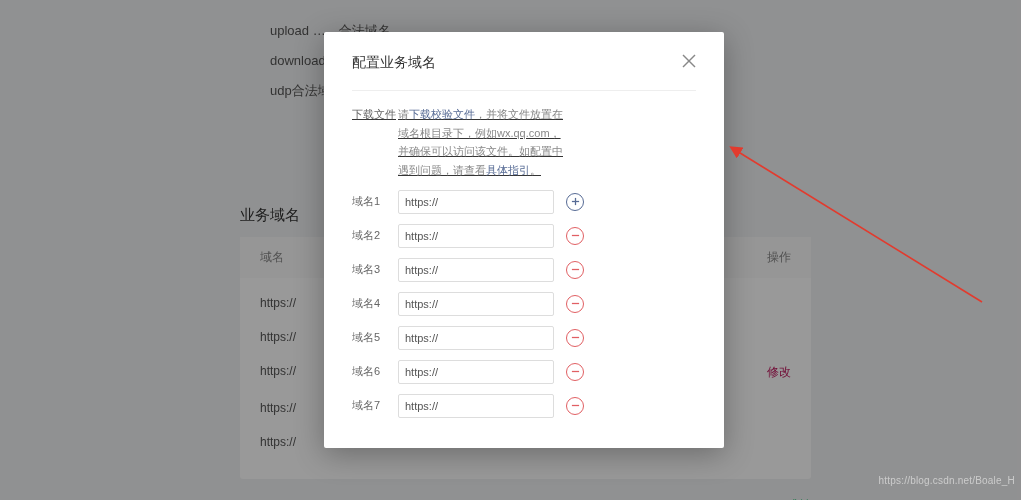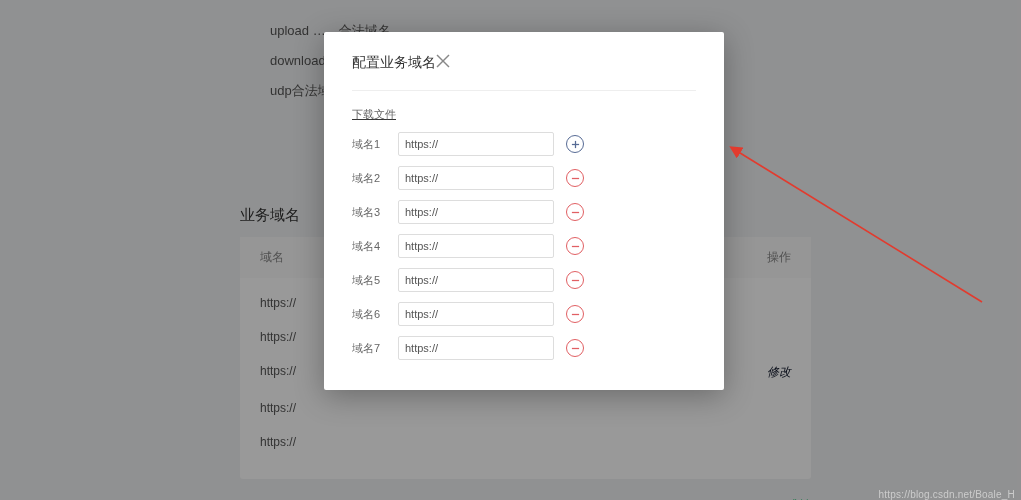--- a/index.html
+++ b/index.html
@@ -46,21 +46,21 @@
       font-size: 12px;
     }
     .bg-list { padding: 8px 20px 20px; }
     .bg-list-row {
       display: flex;
       justify-content: space-between;
       padding: 10px 0;
       font-size: 12px;
       color: #555;
     }
-    .bg-action { color: #0f172a; font-style: italic; }
+    .bg-action { color: #be185d; }
     .bg-pager {
       text-align: right;
       color: #888;
       margin-top: 18px;
       font-size: 12px;
     }
     .bg-pager .cur { color: #07c160; font-weight: 600; }
     .bg-pager .jump { color: #07c160; margin-left: 16px; }
     .overlay {
       position: absolute; inset: 0;
@@ -70,21 +70,21 @@
       position: absolute;
       left: 324px; top: 32px;
       width: 400px;
       background: #fff;
       border-radius: 2px;
       box-shadow: 0 6px 30px rgba(0,0,0,0.3);
       padding: 22px 28px 20px;
     }
     .modal-header {
       display: flex;
-      justify-content: flex-start;
+      justify-content: space-between;
       align-items: center;
       padding-bottom: 18px;
       border-bottom: 1px solid #eee;
       margin-bottom: 14px;
     }
     .modal-title {
       font-size: 14px;
       color: #333;
       font-weight: 500;
     }
@@ -149,21 +149,21 @@
       border: 1.3px solid;
       display: flex; align-items: center; justify-content: center;
       margin-left: 12px;
       cursor: pointer;
       background:#fff;
     }
     .d-btn.add { border-color: #576b95; color:#576b95; }
     .d-btn.remove { border-color: #e15f63; color:#e15f63; }
     .d-btn svg { width: 9px; height: 9px; }
     .watermark {
-      position:absolute; right:6px; bottom:0;
+      position:absolute; right:6px; bottom:14px;
       font-size:10px; color:#ccc; letter-spacing:0.2px;
     }
   </style>
 </head>
 <body>
 
 <div class="bg-page">
   <div class="bg-items">
     <div>upload ……合法域名</div>
     <div>downloadFile合法域名</div>
@@ -219,20 +219,23 @@
       <svg viewBox="0 0 14 14">
           <line x1="1" y1="1" x2="13" y2="13"></line>
           <line x1="13" y1="1" x2="1" y2="13"></line>
         </svg>
     </div>
   </div>
 
 
   <div class="dl-row">
     <div class="dl-lab">下载文件</div>
+    <div class="dl-txt">
+      <span>请</span><a href="#">下载校验文件</a><span>，并将文件放置在域名根目录下，例如wx.qq.com，并确保可以访问该文件。如配置中遇到问题，请查看</span><a href="#">具体指引</a><span>。</span>
+    </div>
   </div>
 
   <svg class="arrow-wrap" width="290" height="170">
     <defs>
       <marker id="ah" markerWidth="8" markerHeight="8" refX="6" refY="4" orient="auto">
         <path d="M0,0 L8,4 L0,8 Z" fill="#e23b2e"></path>
       </marker>
     </defs>
     <line x1="280" y1="160" x2="30" y2="6" stroke="#e23b2e" stroke-width="1.6" marker-end="url(#ah)"></line>
   </svg>

